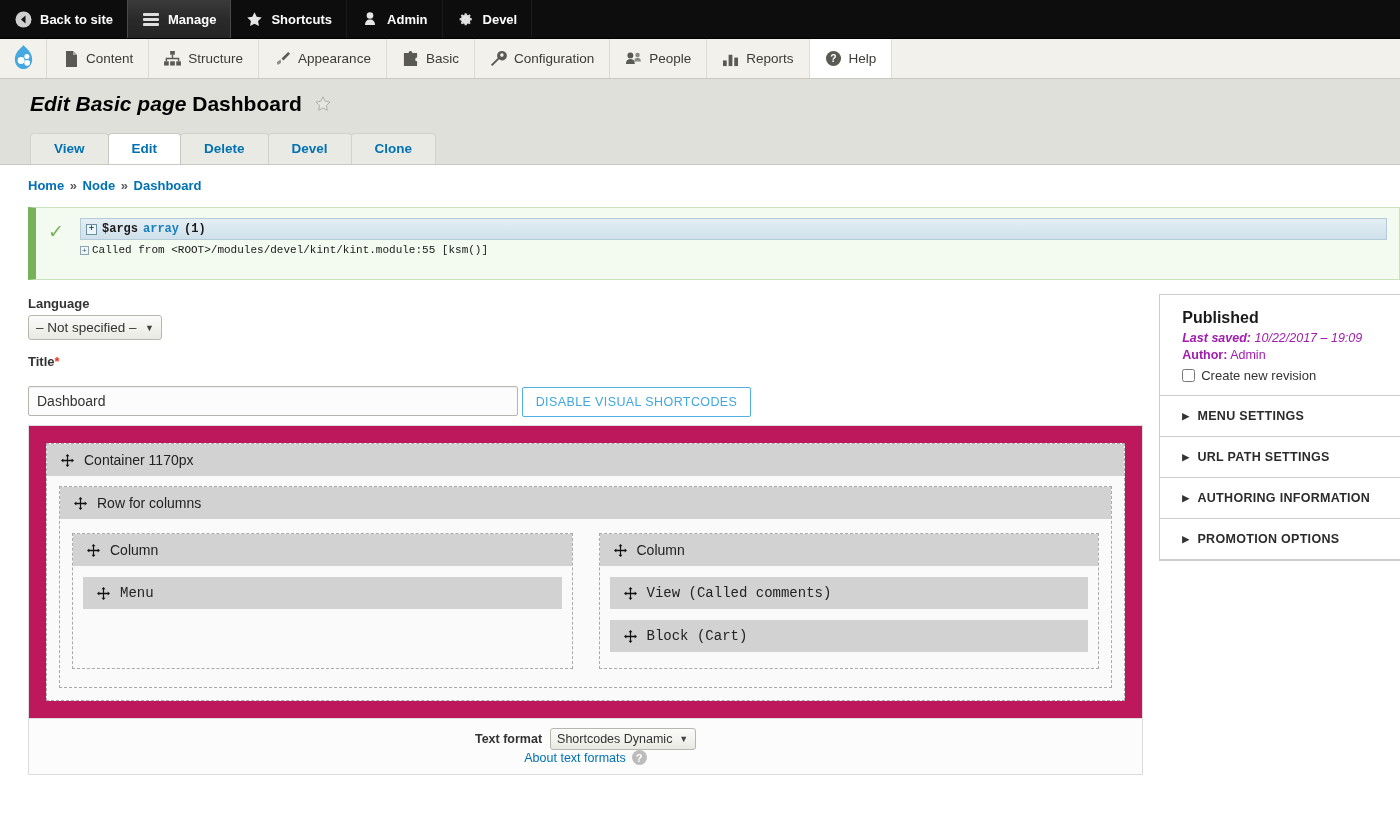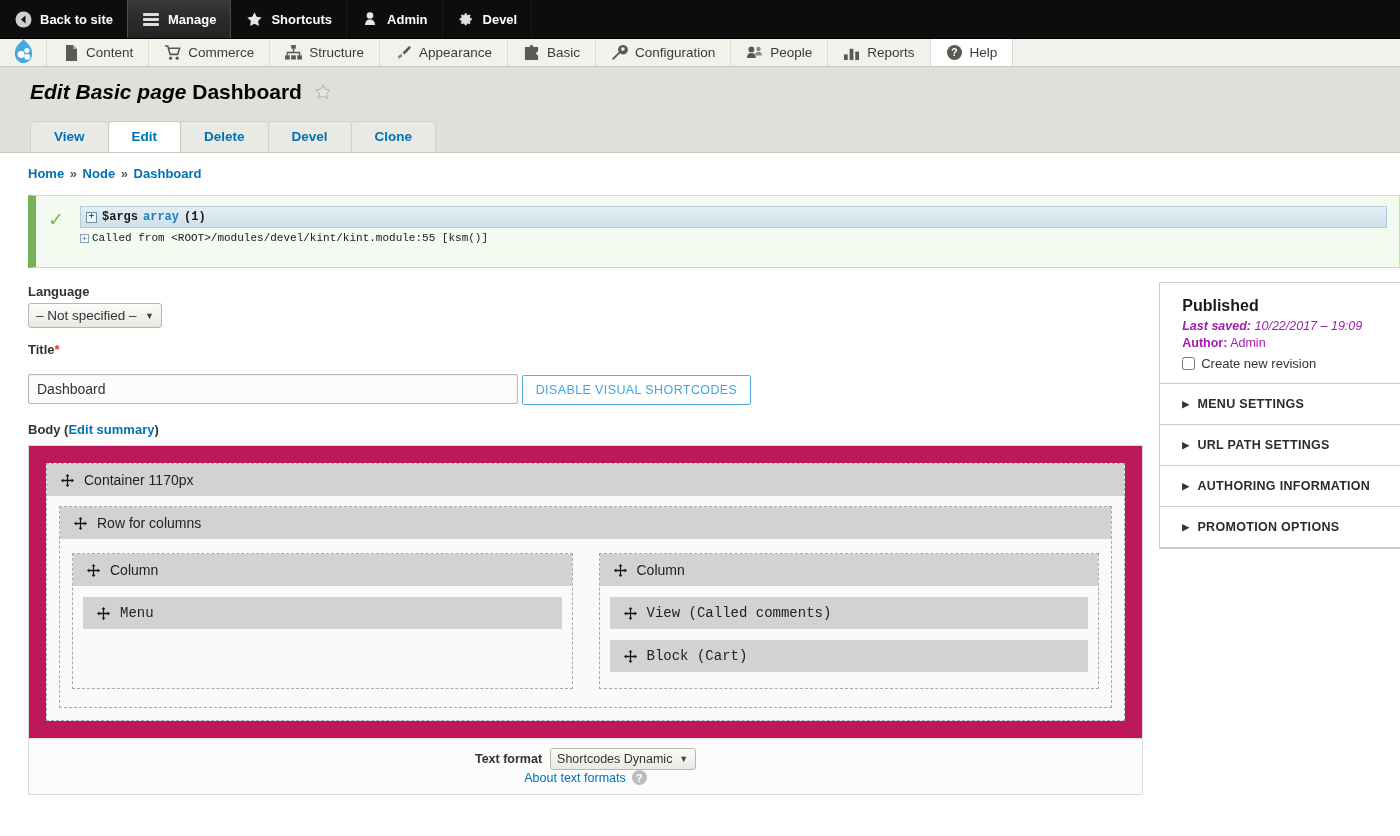--- a/index.html
+++ b/index.html
@@ -35,21 +35,21 @@
     border-right: 1px solid #4a4a4a;
   }
   .admin-icon { display: inline-flex; align-items: center; justify-content: center; width: 18px; height: 18px; }
 
   
   .ico-burger { flex-direction: column; gap: 2px; }
   .ico-burger i { display: block; width: 16px; height: 3px; background: #dedede; border-radius: 1px; }
 
   
   .menu-bar {
-    height: 28px;
+    height: 40px;
     background: #f2f1eb;
     display: flex; align-items: stretch;
     border-bottom: 1px solid #c9c9c3;
     box-shadow: 0 1px 0 rgba(0,0,0,.06);
   }
   .menu-logo {
     width: 47px; display: flex; align-items: center; justify-content: center;
     border-right: 1px solid #dcdbd4;
   }
   .menu-item {
@@ -315,30 +315,20 @@
     <span class="m-ico">
       <svg width="14" height="16" viewBox="0 0 14 16">
           <path d="M2 0h7l4 4v12H2z" fill="#5a5a55"></path>
           <path d="M9 0l4 4H9z" fill="#a8a8a2"></path>
         </svg>
     </span>
     <span>Content</span>
   </div>
   <div class="menu-item">
     <span class="m-ico">
-      <svg width="17" height="16" viewBox="0 0 18 17">
-          <path d="M1 1h3l2.5 9h8l2-6.5H5.2" stroke="#5a5a55" stroke-width="1.7" fill="none"></path>
-          <circle cx="7" cy="14" r="1.7" fill="#5a5a55"></circle>
-          <circle cx="14" cy="14" r="1.7" fill="#5a5a55"></circle>
-        </svg>
-    </span>
-    <span>Commerce</span>
-  </div>
-  <div class="menu-item">
-    <span class="m-ico">
       <svg width="17" height="15" viewBox="0 0 18 16">
           <rect x="6.5" y="0" width="5" height="4" fill="#5a5a55"></rect>
           <rect x="0" y="11" width="5" height="4.5" fill="#5a5a55"></rect>
           <rect x="6.5" y="11" width="5" height="4.5" fill="#5a5a55"></rect>
           <rect x="13" y="11" width="5" height="4.5" fill="#5a5a55"></rect>
           <path d="M9 4v4M2.5 11V8h13v3" stroke="#5a5a55" stroke-width="1.5" fill="none"></path>
         </svg>
     </span>
     <span>Structure</span>
   </div>
@@ -458,24 +448,20 @@
       <span class="arw">▼</span>
     </div>
 
     <label class="fl" style="margin-top:14px;">
       <span>Title</span><span class="req">*</span>
     </label>
     <input class="titlefield" type="text" value="Dashboard" style="">
 
     <div class="shortcode-btn">DISABLE VISUAL SHORTCODES</div>
 
-    <div class="body-label">
-      <span>Body</span>
-      (<a>Edit summary</a>)
-    </div>
 
     
     <div class="sc-area">
       <div class="sc-inner">
         <div class="sc-box">
           <div class="sc-bar">
             <span class="move-ico">
               <svg width="13" height="13" viewBox="0 0 13 13">
                   <path d="M6.5 0l2 2.2h-1.4v3.6h3.6V4.4L13 6.5l-2.3 2.1V7.2H7.1v3.6h1.4L6.5 13l-2-2.2h1.4V7.2H2.3v1.4L0 6.5l2.3-2.1v1.4h3.6V2.2H4.5z" fill="#111"></path>
                 </svg>

